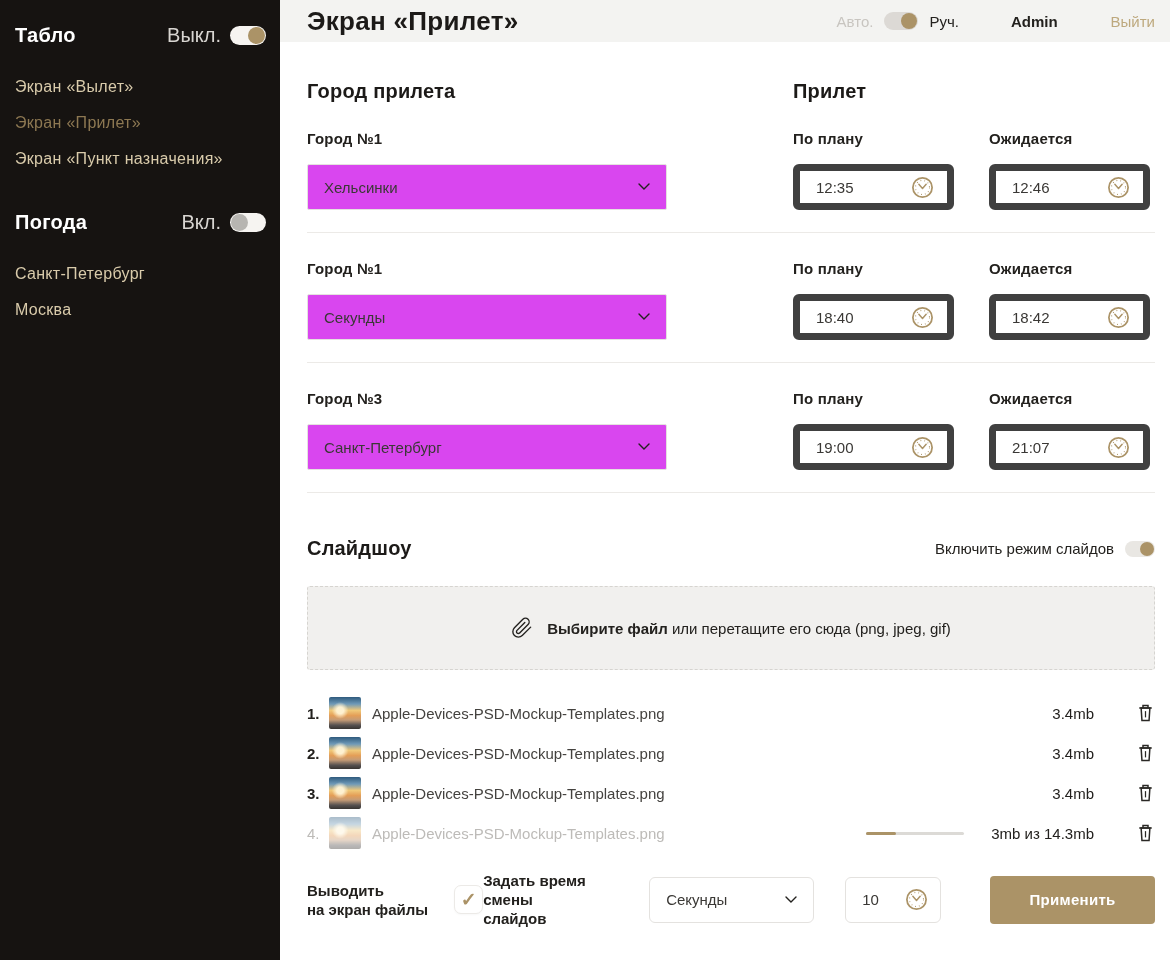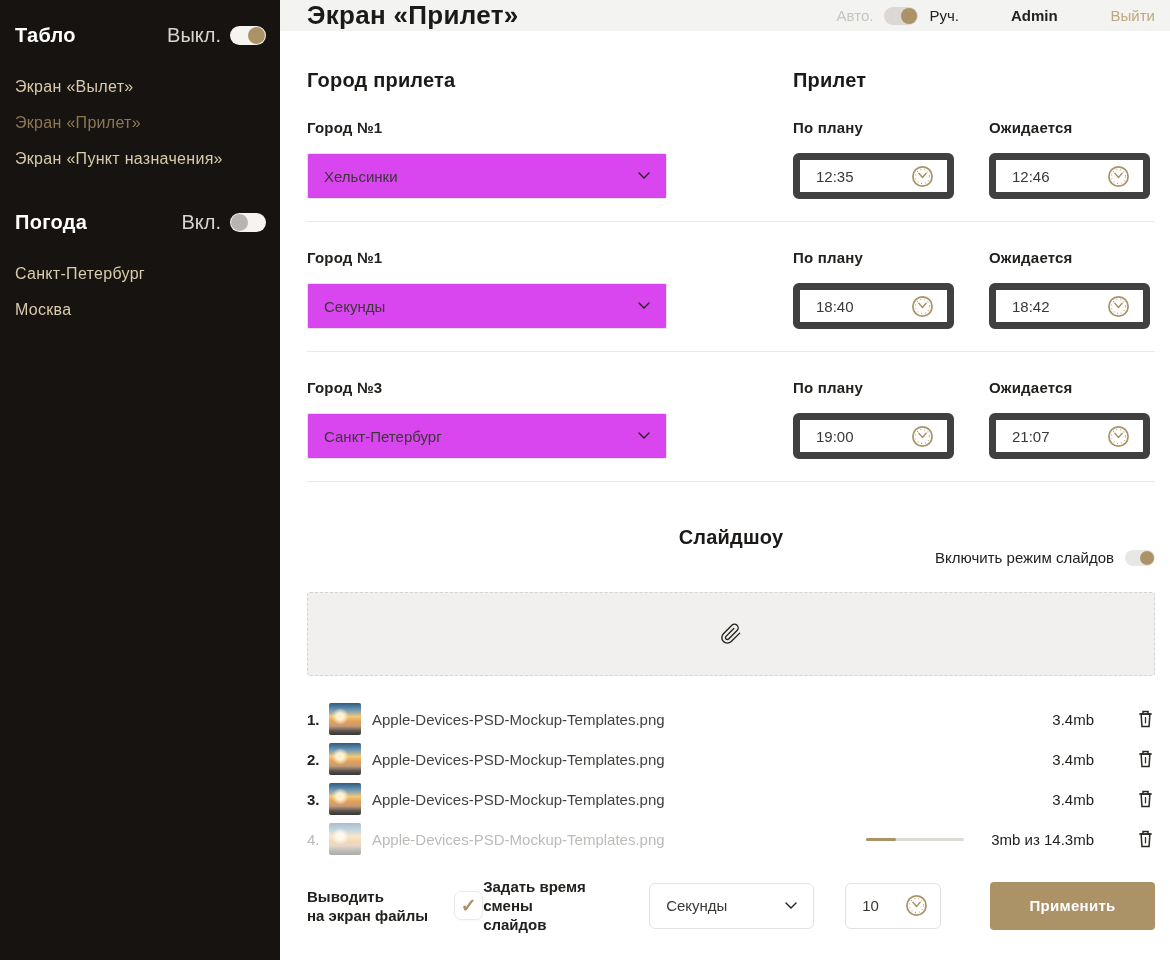--- a/index.html
+++ b/index.html
@@ -86,21 +86,21 @@
     border:7px solid #404040; border-radius:6px;
     display:flex; align-items:center; padding:0 12px 0 16px;
   }
   .time-field input {
     border:none; outline:none; width:90px; font-size:15px; color:#3a3835;
     font-family:"Liberation Sans", sans-serif; background:transparent;
   }
   .time-field .clock { margin-left:auto; display:flex; }
 
   
-  .slide-head { display:flex; align-items:center; margin-top:44px;flex-direction:column; }
+  .slide-head { display:flex; align-items:center; margin-top:44px; }
   .slide-toggle-wrap { margin-left:auto; display:flex; align-items:center; gap:11px; }
   .slide-toggle-label { font-size:15px; color:#23211e; }
 
   .upload-box {
     margin-top:26px; height:84px; background:#f1f0ee;
     border:1px dashed #d6d4d0; border-radius:3px;
     display:flex; align-items:center; justify-content:center; gap:14px;
     cursor:pointer;
   }
   .upload-text { font-size:15px; color:#23211e; }
@@ -348,20 +348,21 @@
         <span class="switch sz-sm on track-light">
             <span class="knob knob-gold"></span>
           </span>
       </span>
     </div>
 
     <div class="upload-box">
       <svg width="22" height="24" viewBox="0 0 24 24">
           <path d="M21.44 11.05l-9.19 9.19a6 6 0 0 1-8.49-8.49l9.19-9.19a4 4 0 0 1 5.66 5.66l-9.2 9.19a2 2 0 0 1-2.83-2.83l8.49-8.48" fill="none" stroke="#23211e" stroke-width="1.5" stroke-linecap="round" stroke-linejoin="round"></path>
         </svg>
+      <span class="upload-text"><b>Выбирите файл</b><span> или перетащите его сюда (png, jpeg, gif)</span></span>
     </div>
 
     <div class="file-list">
 
       <div class="file-row">
         <span class="file-index">1.</span>
         <span class="thumb"></span>
         <span class="file-name">Apple-Devices-PSD-Mockup-Templates.png</span>
         <span class="file-size">3.4mb</span>
         <button class="trash-btn">

